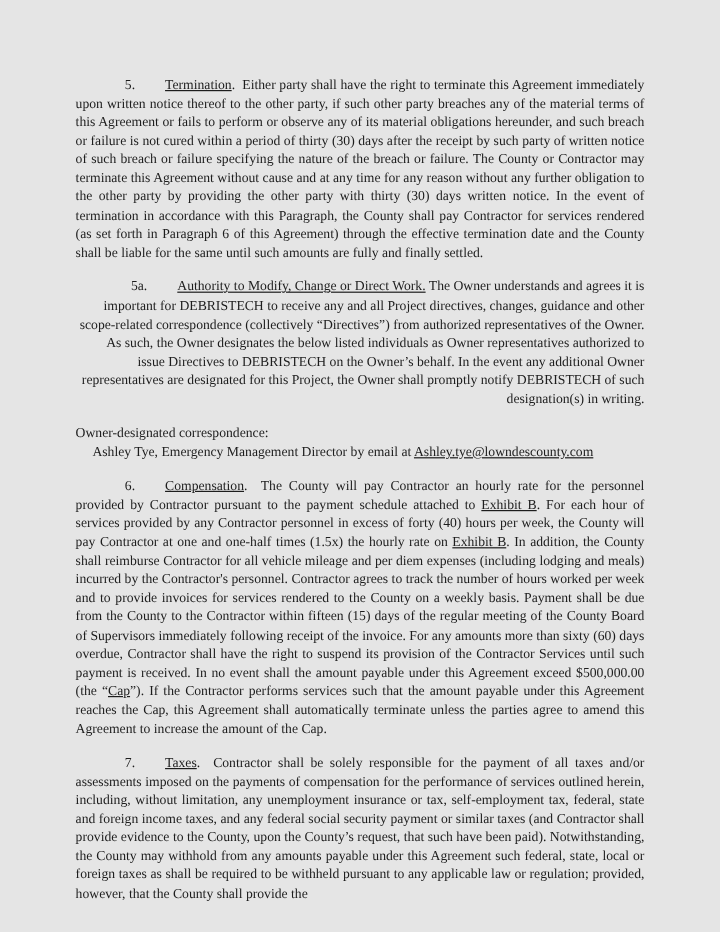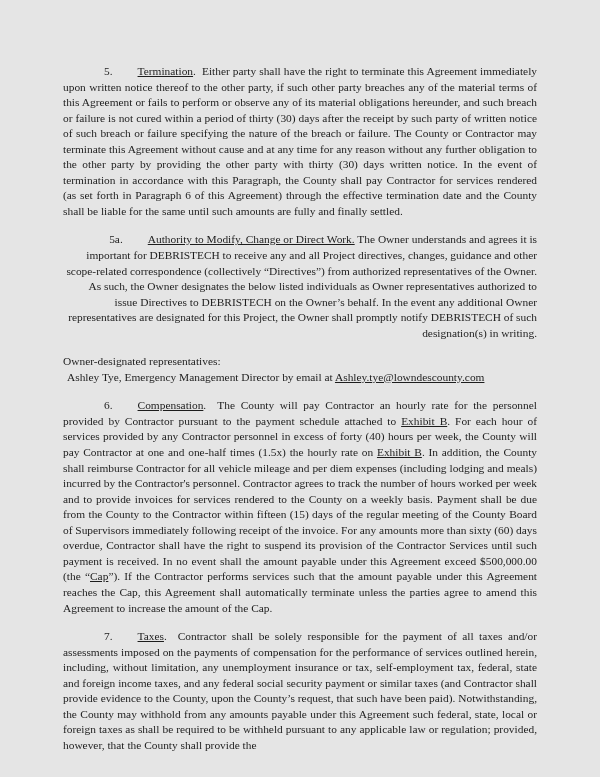--- a/index.html
+++ b/index.html
@@ -55,34 +55,34 @@
     font-weight: normal;
   }
   .plain-line {
     font-size: 11.4px;
     line-height: 15.55px;
     text-align: left;
     margin: 0;
     color: #1d1d1d;
   }
   .block-5a-tail {
-    margin: 0 0 13px 4px;
+    margin: 0 0 13px 14px;
   }
 </style>
 </head>
 <body>
 
 <div class="page">
   <div class="text-column">
 
     <p class="para"><span class="indent"></span><span>5.</span><span class="numgap"></span><span class="u">Termination</span><span>.</span>&nbsp; <span>Either party shall have the right to terminate this Agreement immediately upon written notice thereof to the other party, if such other party breaches any of the material terms of this Agreement or fails to perform or observe any of its material obligations hereunder, and such breach or failure is not cured within a period of thirty (30) days after the receipt by such party of written notice of such breach or failure specifying the nature of the breach or failure.  The County or Contractor may terminate this Agreement without cause and at any time for any reason without any further obligation to the other party by providing the other party with thirty (30) days written notice.  In the event of termination in accordance with this Paragraph, the County shall pay Contractor for services rendered (as set forth in Paragraph 6 of this Agreement) through the effective termination date and the County shall be liable for the same until such amounts are fully and finally settled.</span></p>
 
     <p class="para ragged"><span class="indent"></span><span>5a.</span><span class="numgap"></span><span class="u">Authority to Modify, Change or Direct Work.</span> <span>The Owner understands and agrees it is important for DEBRISTECH to receive any and all Project directives, changes, guidance and other scope-related correspondence (collectively “Directives”) from authorized representatives of the Owner. As such, the Owner designates the below listed individuals as Owner representatives authorized to issue Directives to DEBRISTECH on the Owner’s behalf. In the event any additional Owner representatives are designated for this Project, the Owner shall promptly notify DEBRISTECH of such designation(s) in writing.</span></p>
 
-    <p class="plain-line">Owner-designated representatives:</p>
+    <p class="plain-line">Owner-designated correspondence:</p>
 
     <p class="plain-line block-5a-tail"><span>Ashley Tye, Emergency Management Director by email at </span><span class="u">Ashley.tye@lowndescounty.com</span></p>
 
     <p class="para"><span class="indent"></span><span>6.</span><span class="numgap"></span><span class="u">Compensation</span><span>.</span>&nbsp; <span>The County will pay Contractor an hourly rate for the personnel provided by Contractor pursuant to the payment schedule attached to </span><span class="u">Exhibit B</span><span>.  For each hour of services provided by any Contractor personnel in excess of forty (40) hours per week, the County will pay Contractor at one and one-half times (1.5x) the hourly rate on </span><span class="u">Exhibit B</span><span>.  In addition, the County shall reimburse Contractor for all vehicle mileage and per diem expenses (including lodging and meals) incurred by the Contractor's personnel. Contractor agrees to track the number of hours worked per week and to provide invoices for services rendered to the County on a weekly basis. Payment shall be due from the County to the Contractor within fifteen (15) days of the regular meeting of the County Board of Supervisors immediately following receipt of the invoice. For any amounts more than sixty (60) days overdue, Contractor shall have the right to suspend its provision of the Contractor Services until such payment is received. In no event shall the amount payable under this Agreement exceed </span><span class="b">$500,000.00</span><span> (the “</span><span class="u">Cap</span><span>”). If the Contractor performs services such that the amount payable under this Agreement reaches the Cap, this Agreement shall automatically terminate unless the parties agree to amend this Agreement to increase the amount of the Cap.</span></p>
 
     <p class="para"><span class="indent"></span><span>7.</span><span class="numgap"></span><span class="u">Taxes</span><span>.</span>&nbsp; <span>Contractor shall be solely responsible for the payment of all taxes and/or assessments imposed on the payments of compensation for the performance of services outlined herein, including, without limitation, any unemployment insurance or tax, self-employment tax, federal, state and foreign income taxes, and any federal social security payment or similar taxes (and Contractor shall provide evidence to the County, upon the County’s request, that such have been paid).  Notwithstanding, the County may withhold from any amounts payable under this Agreement such federal, state, local or foreign taxes as shall be required to be withheld pursuant to any applicable law or regulation; provided, however, that the County shall provide the</span></p>
 
   </div>
 </div>
 

